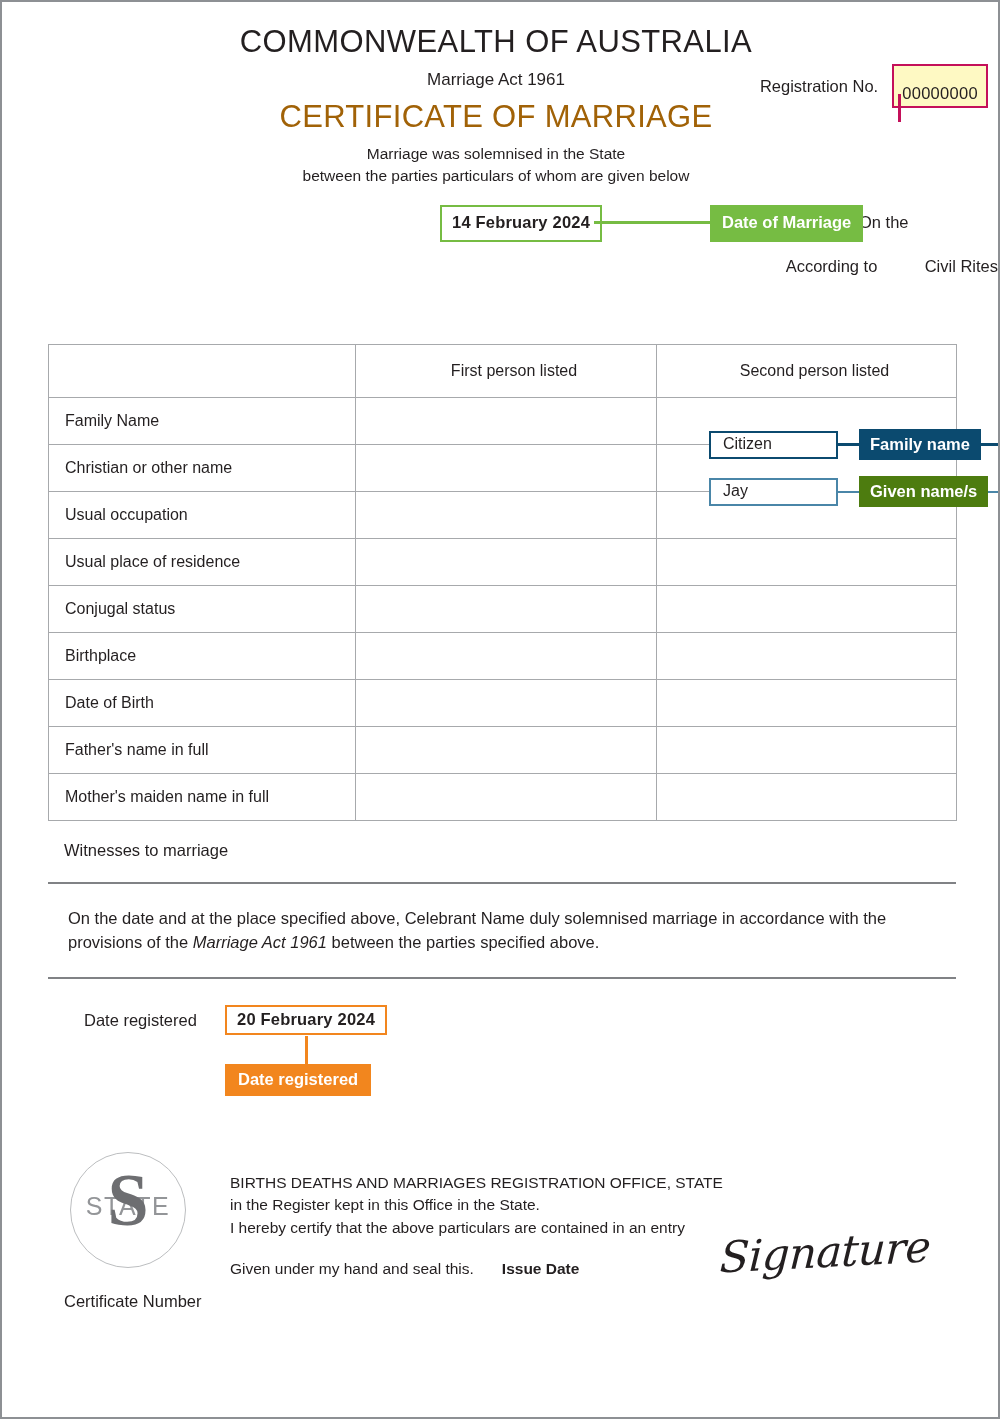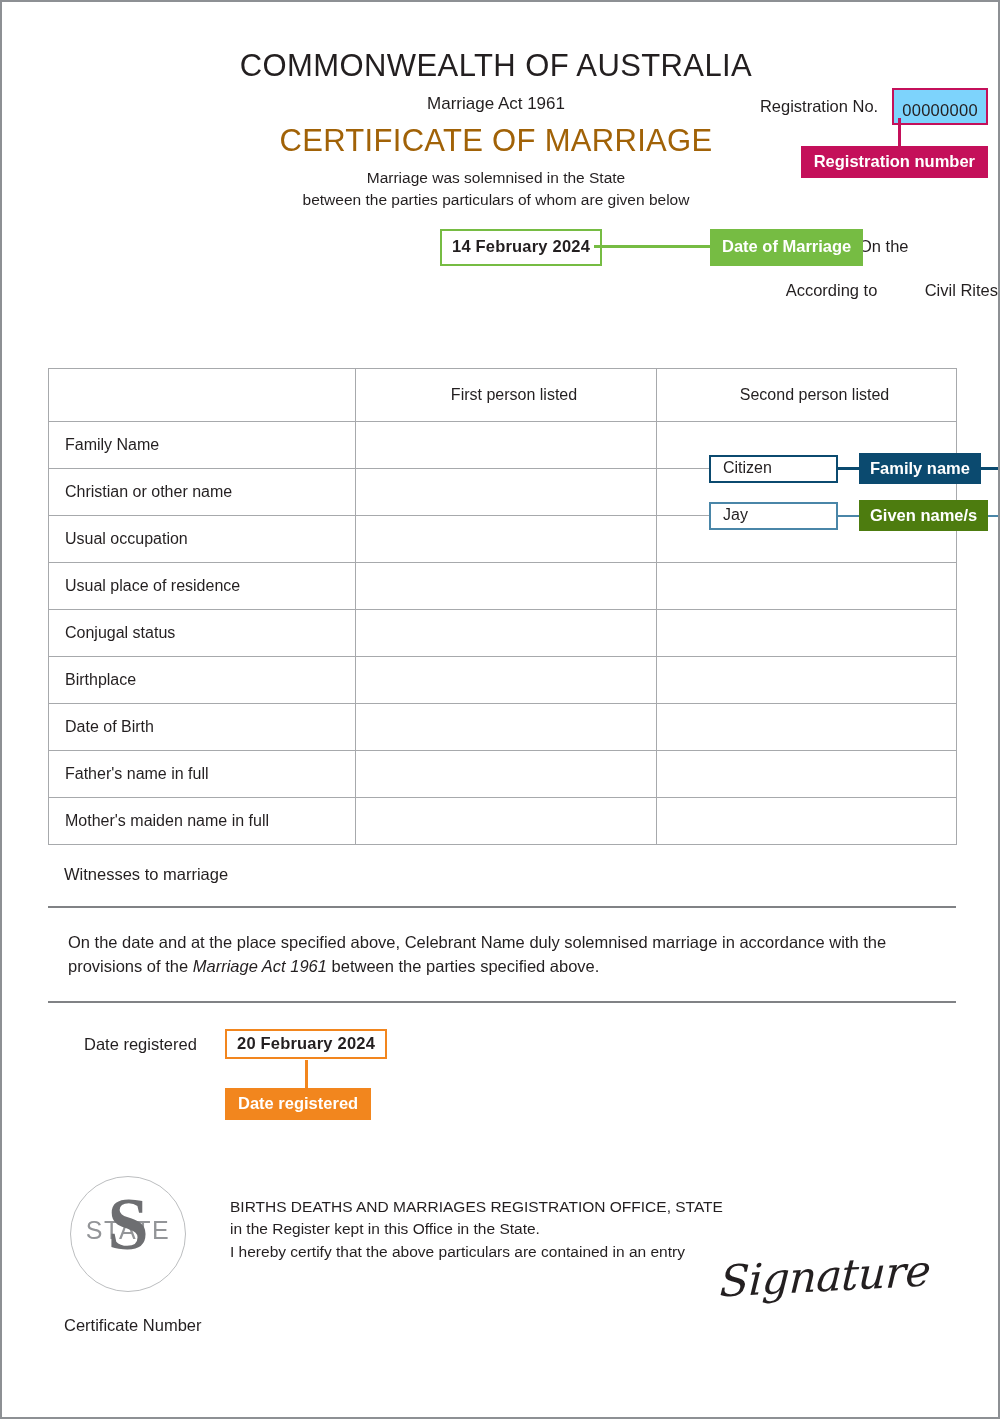--- a/index.html
+++ b/index.html
@@ -20,21 +20,20 @@
     border: 2px solid #8d9094;
     padding: 0;
     overflow: hidden;
   }
 
   
   .header {
     position: relative;
     padding-top: 22px;
     height: 200px;
-    margin-top: 24px;
   }
   .h-center { text-align: center; padding-right: 8px; }
 
   .title-main {
     font-size: 31px;
     letter-spacing: 0.4px;
     font-weight: 400;
     color: #231f20;
     line-height: 1.16;
   }
@@ -72,24 +71,24 @@
     justify-content: flex-end;
     gap: 12px;
   }
   .reg-label {
     font-size: 16.5px;
     color: #231f20;
     padding-right: 2px;
   }
   .reg-box {
     border: 2.5px solid #c4105a;
-    padding: 11px 8px 3px 8px;
+    padding: 18px 8px 3px 8px;
     font-size: 16.5px;
     letter-spacing: 0.3px;
-    background: #7dd3fc;
+    background: #fef9c3;
     min-width: 92px;
     text-align: left;
     color: #231f20;
   }
   .reg-connector {
     position: absolute;
     top: 30px;
     right: 87px;
     width: 3px;
     height: 28px;
@@ -354,21 +353,20 @@
         <div>between the parties particulars of whom are given below</div>
       </div>
     </div>
 
     <div class="reg-group">
       <div class="reg-line">
         <span class="reg-label">Registration No.</span>
         <span class="reg-box">00000000</span>
       </div>
       <div class="reg-connector"></div>
-      <div class="reg-callout">Registration number</div>
     </div>
   </div>
 
   <div class="details">
     <div class="det-row row-onthe">
       <div class="det-key">On the</div>
       <div class="dom-box">14 February 2024</div>
       <div class="dom-connector"></div>
       <div class="dom-callout">Date of Marriage</div>
     </div>
@@ -476,17 +474,20 @@
       <div class="seal-s">S</div>
     </div>
     <div class="cert-num">Certificate Number</div>
 
     <div class="certify">
       <div>BIRTHS DEATHS AND MARRIAGES REGISTRATION OFFICE, STATE</div>
       <div>in the Register kept in this Office in the State.</div>
       <div>I hereby certify that the above particulars are contained in an entry</div>
     </div>
 
+    <div class="given-line">
+      <span>Given under my hand and seal this.</span><span class="issue">Issue Date</span>
+    </div>
 
     <div class="signature">Signature</div>
   </div>
 
 </div>
 
 </body></html>

